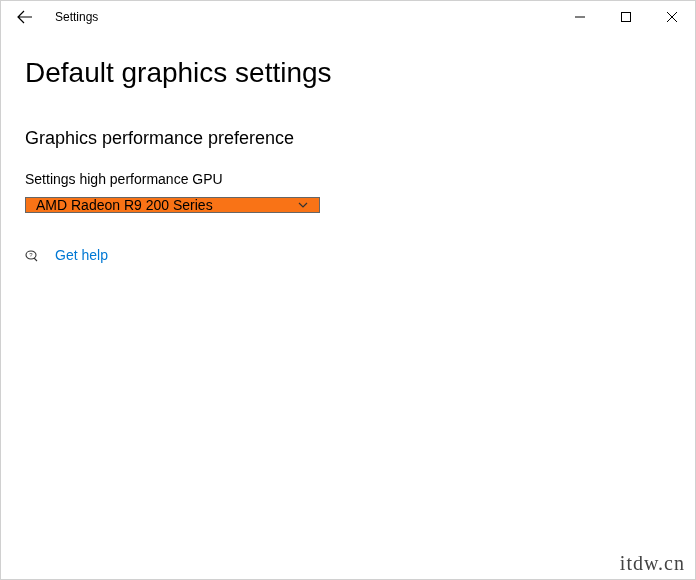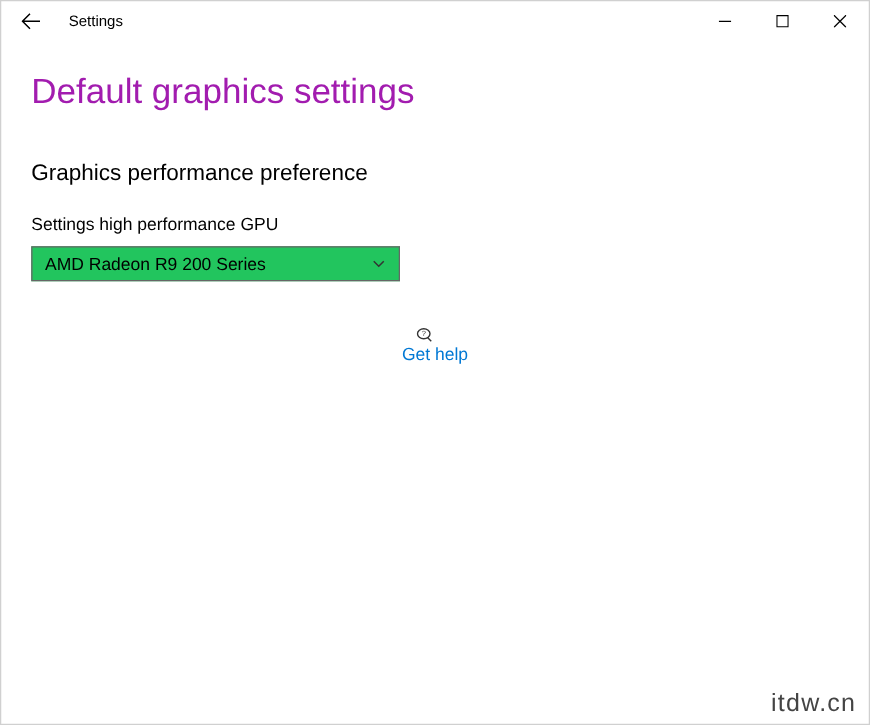--- a/index.html
+++ b/index.html
@@ -46,62 +46,61 @@
       align-items: center;
       justify-content: center;
       cursor: pointer;
     }
     .content {
       padding: 16px 24px;
     }
     .page-title {
       font-size: 28px;
       font-weight: 400;
-      color: #a21caf;
+      color: #000000;
       margin-top: 8px;
       margin-bottom: 32px;
     }
     .section-title {
       font-size: 18px;
       font-weight: 400;
       color: #000;
       margin-bottom: 22px;
       margin-top: 39px;
     }
     .field-label {
       font-size: 14px;
       color: #000;
       margin-bottom: 8px;
     }
     .dropdown {
       width: 295px;
-      height: 28px;
+      height: 16px;
       border: 1px solid #666;
       display: flex;
       align-items: center;
       padding: 0 10px;
       cursor: pointer;
-      background: #22c55e;
+      background: #f97316;
       position: relative;
       margin-top: 10px;
     }
     .dropdown-value {
       font-size: 14px;
       color: #000;
       flex: 1;
     }
     .dropdown-chevron {
       display: flex;
       align-items: center;
     }
     .link-row {
       display: flex;
-      align-items: center;
+      align-items: flex-end;
       margin-bottom: 14px;
-      flex-direction: column;
     }
     .link-row .icon {
       width: 16px;
       height: 16px;
       margin-right: 14px;
       display: flex;
       align-items: center;
       justify-content: center;
     }
     .link-row a {
@@ -111,21 +110,21 @@
       cursor: pointer;
     }
     .links-section {
       margin-top: 34px;
     }
     .watermark {
       position: absolute;
       bottom: 4px;
       right: 10px;
       font-size: 20px;
-      font-family: Liberation Sans, sans-serif;
+      font-family: Liberation Serif, serif;
       color: #444;
       letter-spacing: 1px;
     }
   </style>
 </head>
 <body>
 
 <div class="titlebar">
   <div class="back-btn">
     <svg width="16" height="16" viewBox="0 0 16 16">

